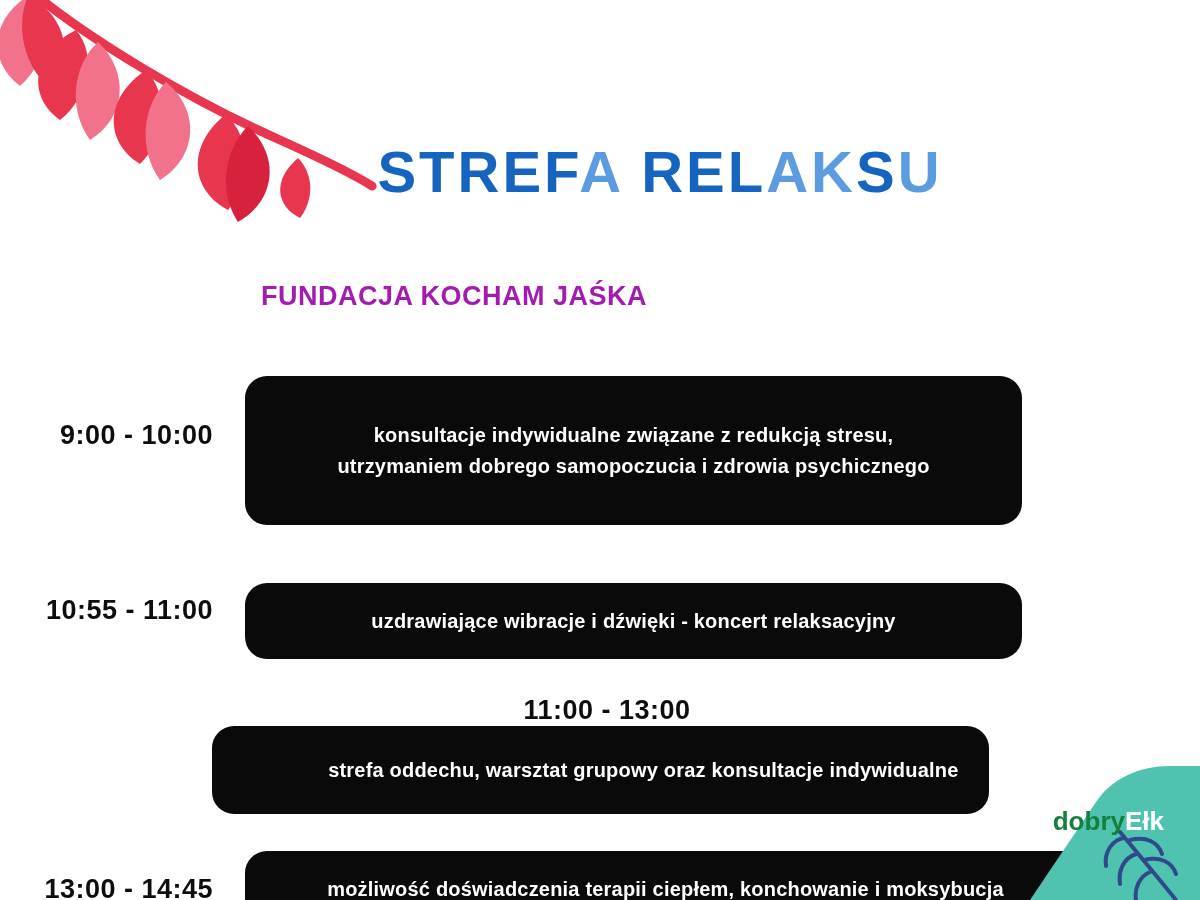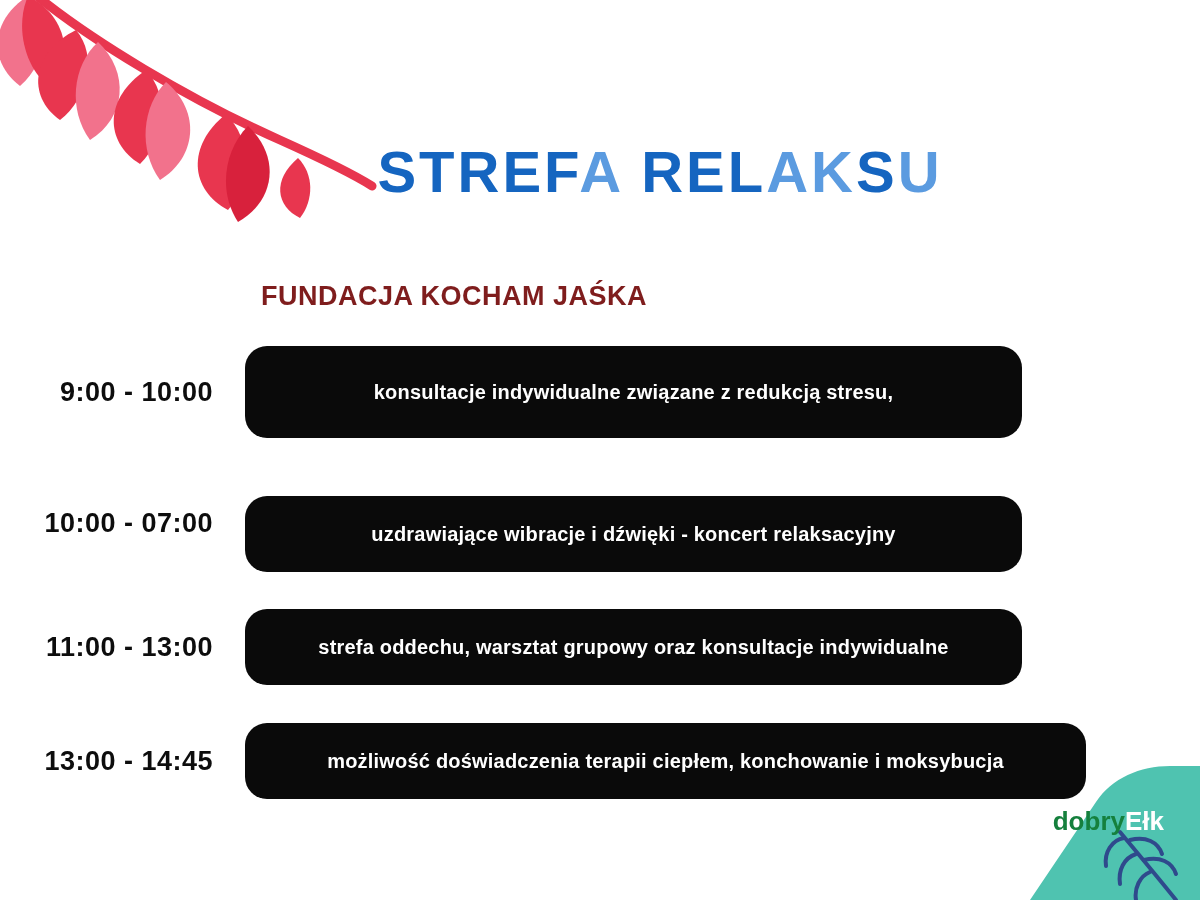--- a/index.html
+++ b/index.html
@@ -44,21 +44,21 @@
   .title .c-light { color: #5B9BE0; }
 
   
   .org-name {
     position: absolute;
     top: 281px;
     left: 261px;
     font-size: 27px;
     font-weight: bold;
     letter-spacing: 0.5px;
-    color: #7f1d1d;
+    color: #a21caf;
   }
 
   
   .schedule {
     position: absolute;
     top: 346px;
     left: 0;
     width: 1200px;
   }
   .row {
@@ -86,27 +86,27 @@
     align-items: center;
     justify-content: center;
     text-align: center;
     padding: 14px 30px;
     box-sizing: border-box;
     font-size: 20px;
     font-weight: bold;
     line-height: 1.55;
     letter-spacing: 0.2px;
   }
-  .row-0 .pill { width: 777px; height: 92px; }
+  .row-0 .pill { width: 777px; height: 149px; margin-top: 30px; }
   .row-1 .pill { width: 777px; height: 76px; margin-top: 22px; }
-  .row-2 .pill { width: 777px; height: 76px; }
+  .row-2 .pill { width: 777px; height: 88px; justify-content: flex-end; }
   .row-3 .pill { width: 841px; height: 76px; }
   .row-0 { margin-bottom: 36px; }
   .row-1 { margin-bottom: 36px; }
-  .row-2 { margin-bottom: 36px; }
+  .row-2 { margin-bottom: 36px; flex-direction: column; }
 
   .pill-line { display: block; }
 
   
   .logo {
     position: absolute;
     right: 0;
     bottom: 0;
     width: 200px;
     height: 140px;
@@ -153,26 +153,27 @@
 
 <div class="org-name">FUNDACJA KOCHAM JAŚKA</div>
 
 <div class="schedule">
 
   <div class="row row-0">
     <div class="time">9:00 - 10:00</div>
     <div class="pill">
       <span>
         <span class="pill-line">konsultacje indywidualne związane z redukcją stresu,</span>
+        <span class="pill-line">utrzymaniem dobrego samopoczucia i zdrowia psychicznego</span>
       </span>
     </div>
   </div>
 
   <div class="row row-1">
-    <div class="time">10:00 - 07:00</div>
+    <div class="time">10:55 - 11:00</div>
     <div class="pill">
       <span class="pill-line">uzdrawiające wibracje i dźwięki - koncert relaksacyjny</span>
     </div>
   </div>
 
   <div class="row row-2">
     <div class="time">11:00 - 13:00</div>
     <div class="pill">
       <span class="pill-line">strefa oddechu, warsztat grupowy oraz konsultacje indywidualne</span>
     </div>

